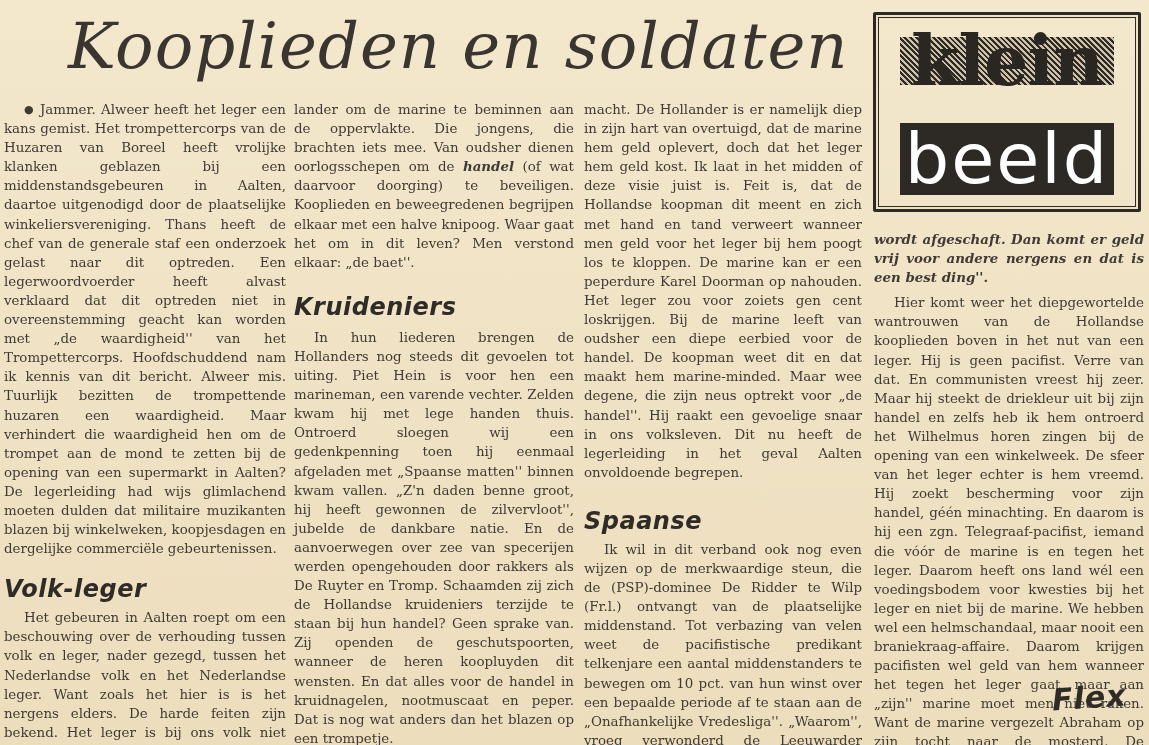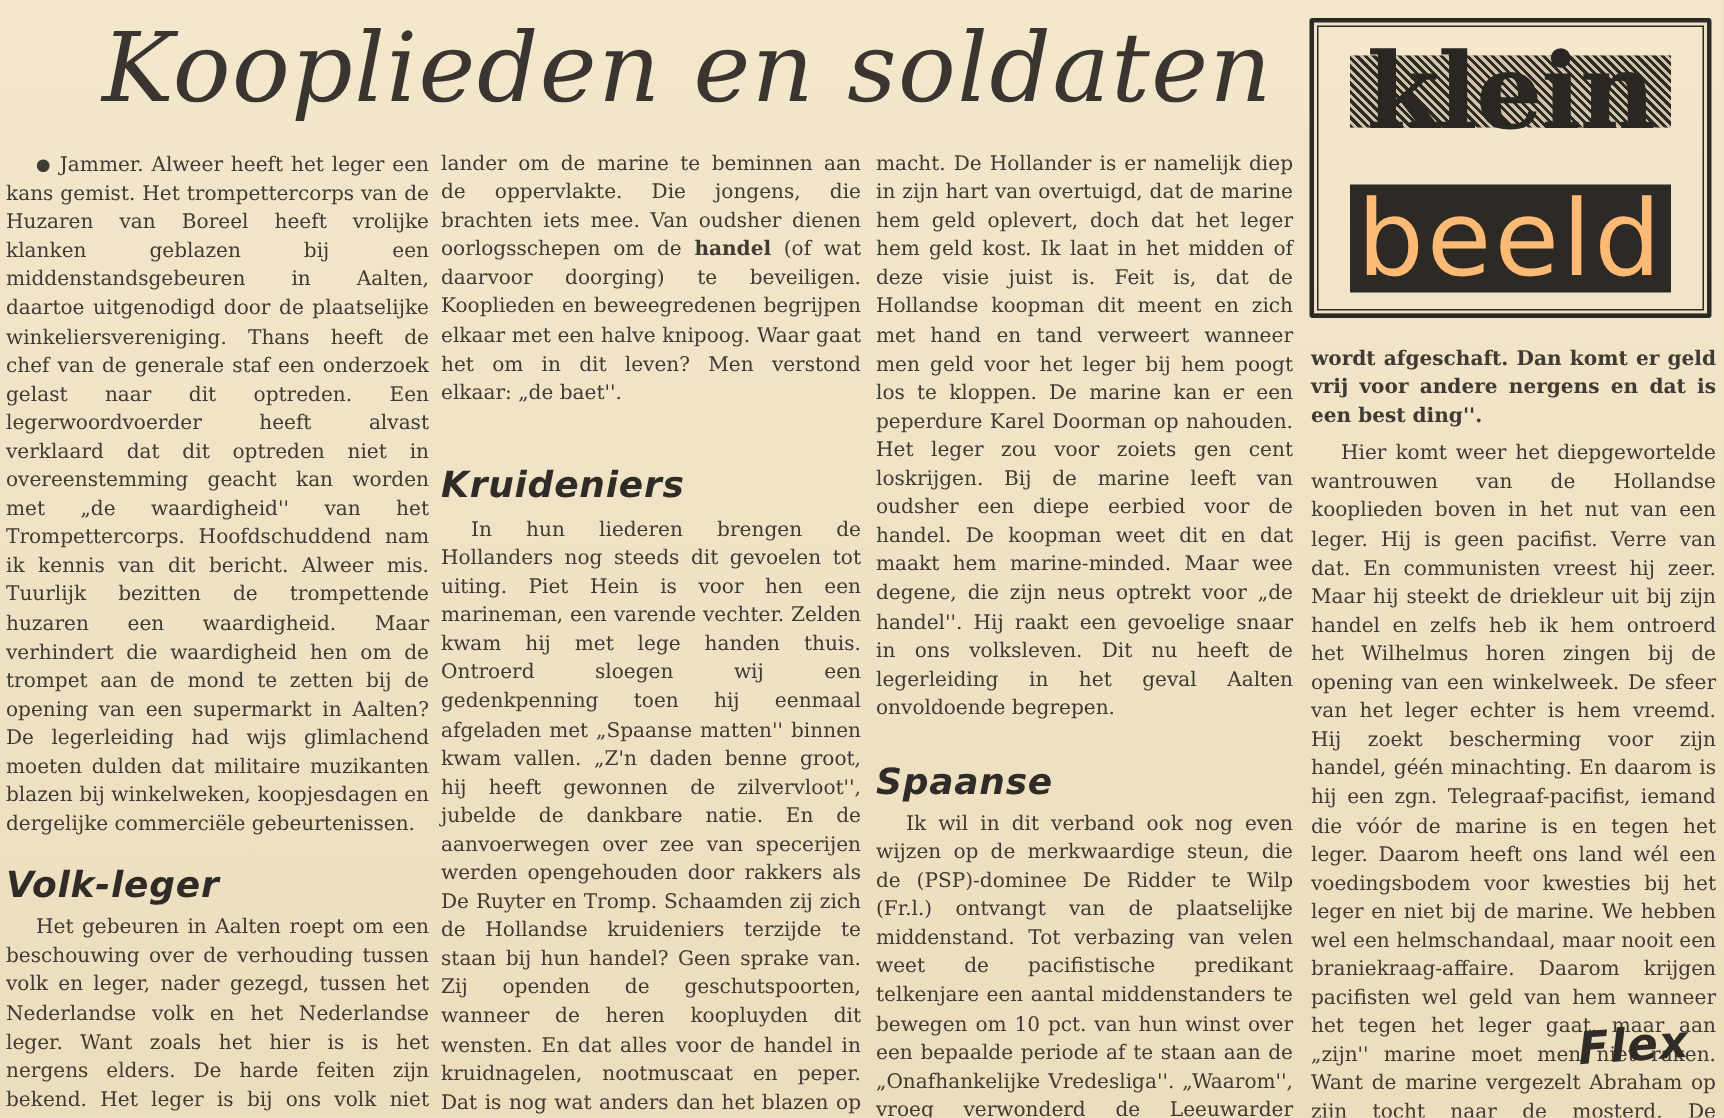--- a/index.html
+++ b/index.html
@@ -30,21 +30,21 @@
   .col {
     position:absolute;
     font-size:13.4px;
     line-height:19.1px;
     text-align:justify;
     color:#3f3a33;
     font-family:"DejaVu Serif", "Liberation Serif", serif;
   }
   .col p { margin:0; text-indent:0; }
   .col p.indent { text-indent:20px; }
-  .bold { font-weight:bold; }
+  .bold { font-weight:bold;font-style:italic; }
   .subhead {
     font-family:"DejaVu Sans", "Liberation Sans", sans-serif;
     font-style:italic;
     font-size:24px;
     line-height:30px;
     color:#2f2b27;
     margin:0;
     letter-spacing:0.5px;
   }
   #col1 { left:4px;   top:100px; width:282px; }
@@ -69,21 +69,21 @@
     font-weight:bold; font-size:70px; line-height:66px;
     color:#2a2622; letter-spacing:-1px;
   }
   .logo-beeld {
     position:absolute; left:24px; top:108px; width:214px; height:72px;
     background:#2d2925;
     display:flex; align-items:center; justify-content:center;
   }
   .logo-beeld span {
     font-family:"DejaVu Sans", "Liberation Sans", sans-serif;
-    font-size:70px; line-height:70px; color:#fdba74; letter-spacing:2px;
+    font-size:70px; line-height:70px; color:#ffffff; letter-spacing:2px;
   }
   .signature {
     position:absolute; left:1052px; top:680px;
     font-family:"DejaVu Sans", "Liberation Sans", sans-serif;
     font-style:italic; font-weight:bold;
     font-size:30px; color:#2f2b27; letter-spacing:1px;
     transform:rotate(-4deg);
   }
   .bullet { font-size:11px; vertical-align:1px; }
 </style>
@@ -104,21 +104,21 @@
   </div>
 
   <div class="col" id="col1">
     <p class="indent"><span class="bullet">●</span> <span>Jammer. Alweer heeft het leger een kans gemist. Het trompettercorps van de Huzaren van Boreel heeft vrolijke klanken geblazen bij een middenstandsgebeuren in Aalten, daartoe uitgenodigd door de plaatselijke winkeliersvereniging. Thans heeft de chef van de generale staf een onderzoek gelast naar dit optreden. Een legerwoordvoerder heeft alvast verklaard dat dit optreden niet in overeenstemming geacht kan worden met „de waardigheid'' van het Trompettercorps. Hoofdschuddend nam ik kennis van dit bericht. Alweer mis. Tuurlijk bezitten de trompettende huzaren een waardigheid. Maar verhindert die waardigheid hen om de trompet aan de mond te zetten bij de opening van een supermarkt in Aalten? De legerleiding had wijs glimlachend moeten dulden dat militaire muzikanten blazen bij winkelweken, koopjesdagen en dergelijke commerciële gebeurtenissen.</span></p>
     <h2 class="subhead" style="margin-top:16px">Volk-leger</h2>
     <p class="indent" style="margin-top:4px">Het gebeuren in Aalten roept om een beschouwing over de verhouding tussen volk en leger, nader gezegd, tussen het Nederlandse volk en het Nederlandse leger. Want zoals het hier is is het nergens elders. De harde feiten zijn bekend. Het leger is bij ons volk niet populair. De marine wel. Waarom? Het eerste wat het leger moet doen is er achter zien te komen om welke reden de marine zich verheugen mag in de volksgunst. Daartoe blikken wij in de geschiedenis. En na even krabben komen de diepere beweegredenen van de Hol-</p>
   </div>
 
   <div class="col" id="col2">
     <p><span>lander om de marine te beminnen aan de oppervlakte. Die jongens, die brachten iets mee. Van oudsher dienen oorlogsschepen om de </span><span class="bold">handel</span><span> (of wat daarvoor doorging) te beveiligen. Kooplieden en beweegredenen begrijpen elkaar met een halve knipoog. Waar gaat het om in dit leven? Men verstond elkaar: „de baet''.</span></p>
-    <h2 class="subhead" style="margin-top:36px">Kruideniers</h2>
+    <h2 class="subhead" style="margin-top:20px">Kruideniers</h2>
     <p class="indent" style="margin-top:6px">In hun liederen brengen de Hollanders nog steeds dit gevoelen tot uiting. Piet Hein is voor hen een marineman, een varende vechter. Zelden kwam hij met lege handen thuis. Ontroerd sloegen wij een gedenkpenning toen hij eenmaal afgeladen met „Spaanse matten'' binnen kwam vallen. „Z'n daden benne groot, hij heeft gewonnen de zilvervloot'', jubelde de dankbare natie. En de aanvoerwegen over zee van specerijen werden opengehouden door rakkers als De Ruyter en Tromp. Schaamden zij zich de Hollandse kruideniers terzijde te staan bij hun handel? Geen sprake van. Zij openden de geschutspoorten, wanneer de heren koopluyden dit wensten. En dat alles voor de handel in kruidnagelen, nootmuscaat en peper. Dat is nog wat anders dan het blazen op een trompetje.</p>
 
   </div>
 
   <div class="col" id="col3">
     <p>macht. De Hollander is er namelijk diep in zijn hart van overtuigd, dat de marine hem geld oplevert, doch dat het leger hem geld kost. Ik laat in het midden of deze visie juist is. Feit is, dat de Hollandse koopman dit meent en zich met hand en tand verweert wanneer men geld voor het leger bij hem poogt los te kloppen. De marine kan er een peperdure Karel Doorman op nahouden. Het leger zou voor zoiets gen cent loskrijgen. Bij de marine leeft van oudsher een diepe eerbied voor de handel. De koopman weet dit en dat maakt hem marine-minded. Maar wee degene, die zijn neus optrekt voor „de handel''. Hij raakt een gevoelige snaar in ons volksleven. Dit nu heeft de legerleiding in het geval Aalten onvoldoende begrepen.</p>
     <h2 class="subhead" style="margin-top:24px">Spaanse</h2>
     <p class="indent" style="margin-top:4px"><span>Ik wil in dit verband ook nog even wijzen op de merkwaardige steun, die de (PSP)-dominee De Ridder te Wilp (Fr.l.) ontvangt van de plaatselijke middenstand. Tot verbazing van velen weet de pacifistische predikant telkenjare een aantal middenstanders te bewegen om 10 pct. van hun winst over een bepaalde periode af te staan aan de „Onafhankelijke Vredesliga''. „Waarom'', vroeg verwonderd de Leeuwarder Courant, „jullie zijn toch geen pacifist?'' De meeste middenstanders verscholen zich achter antwoorden als </span></p>
   </div>
 

